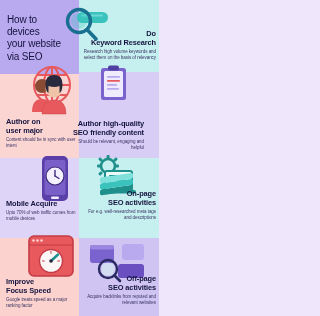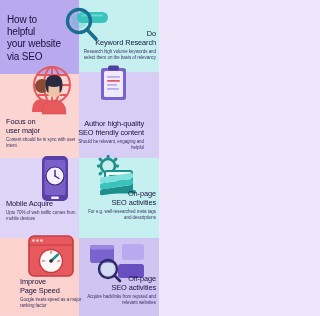--- a/index.html
+++ b/index.html
@@ -21,21 +21,21 @@
   
   .title {
     position:absolute; left:7px; top:14px; width:70px;
     font-size:10px; font-weight:normal; line-height:1.22;
     color:#15143f; letter-spacing:-0.2px;
   }
 
   
   .block { position:absolute; }
   .b-head {
-    font-size:7.4px; font-weight:normal; line-height:1.22;
+    font-size:7.4px; font-weight:bold; line-height:1.22;
     color:#15143f; letter-spacing:-0.1px;
   }
   .b-body {
     font-size:4.5px; line-height:1.45; color:#3b3566;
     margin-top:1.5px; letter-spacing:-0.05px;
   }
   .right { text-align:right; }
   .left  { text-align:left; }
 
   
@@ -54,21 +54,21 @@
     <div class="band col-l" style="top:238px;height:78px;background:#fbd2cd;"></div>
 
     <div class="band col-r" style="top:0;height:72px;background:#c6f0ef;"></div>
     <div class="band col-r" style="top:72px;height:86px;background:#d7cdf5;"></div>
     <div class="band col-r" style="top:158px;height:80px;background:#c6f0ef;"></div>
     <div class="band col-r" style="top:238px;height:78px;background:#cfc4f2;"></div>
   </div>
 
   <div class="title">
     <div>How to</div>
-    <div>helpful</div>
+    <div>devices</div>
     <div>your website</div>
     <div>via SEO</div>
   </div>
 
   <div class="art" style="left:60px;top:6px;">
     <svg width="56" height="40" viewBox="0 0 56 40">
       <rect x="17" y="6" width="31" height="11" rx="5.5" fill="#3ac2bd"></rect>
       <rect x="21" y="8.5" width="22" height="2" rx="1" fill="#7fe0dc" opacity=".75"></rect>
       <circle cx="19" cy="15" r="11.5" fill="none" stroke="#186f8f" stroke-width="3.4"></circle>
       <circle cx="19" cy="15" r="8" fill="#3ac2bd" opacity=".30"></circle>
@@ -114,21 +114,21 @@
         <circle cx="34" cy="27" r="8.5" fill="#f0c3a8"></circle>
         <path d="M25.5 22 q0-9 8.5-9 q8.5 0 8.5 9 q0 7-3 9 l0-7 q-5 2-11 0 l0 7 q-3-2-3-9z" fill="#2a2a3f"></path>
         <path d="M22 52 q0-14 12-14 q12 0 12 14 z" fill="#e8595e"></path>
         <path d="M22 52 q0-14 12-14 q12 0 12 14 z" fill="none" stroke="#c9484d" stroke-width="1" opacity=".5"></path>
       </g>
     </svg>
   </div>
 
   <div class="block left" style="left:6px;top:117px;width:70px;">
     <div class="b-head">
-      <div>Focus on</div>
+      <div>Author on</div>
       <div>user major</div>
     </div>
     <div class="b-body">Content should be in sync with user intent</div>
   </div>
 
   <div class="block right" style="left:70px;top:119px;width:74px;">
     <div class="b-head">
       <div>Author high-quality</div>
       <div>SEO friendly content</div>
     </div>
@@ -207,24 +207,24 @@
       <path d="M24 26 L31 19.5" stroke="#1f8f8b" stroke-width="2.4" stroke-linecap="round"></path>
       <circle cx="24" cy="26" r="1.8" fill="#2a2a3f"></circle>
       <g stroke="#c23c45" stroke-width="1" stroke-linecap="round">
         <line x1="24" y1="16.5" x2="24" y2="18.3"></line>
         <line x1="15.5" y1="26" x2="17.3" y2="26"></line>
         <line x1="32.5" y1="26" x2="30.7" y2="26"></line>
       </g>
     </svg>
   </div>
 
-  <div class="block left" style="left:20px;top:277px;width:70px;">
+  <div class="block left" style="left:6px;top:277px;width:70px;">
     <div class="b-head">
       <div>Improve</div>
-      <div>Page Speed</div>
+      <div>Focus Speed</div>
     </div>
     <div class="b-body">Google treats speed as a major ranking factor</div>
   </div>
 
   <div class="art" style="left:88px;top:243px;">
     <svg width="62" height="38" viewBox="0 0 62 38">
       <rect x="2" y="2" width="24" height="18" rx="3" fill="#7b63cf"></rect>
       <rect x="2" y="2" width="24" height="4.5" rx="2" fill="#9b86e0"></rect>
       <rect x="34" y="1" width="22" height="16" rx="3" fill="#b9a9ef"></rect>
       <rect x="30" y="21" width="26" height="14" rx="3" fill="#6a4fc0"></rect>

